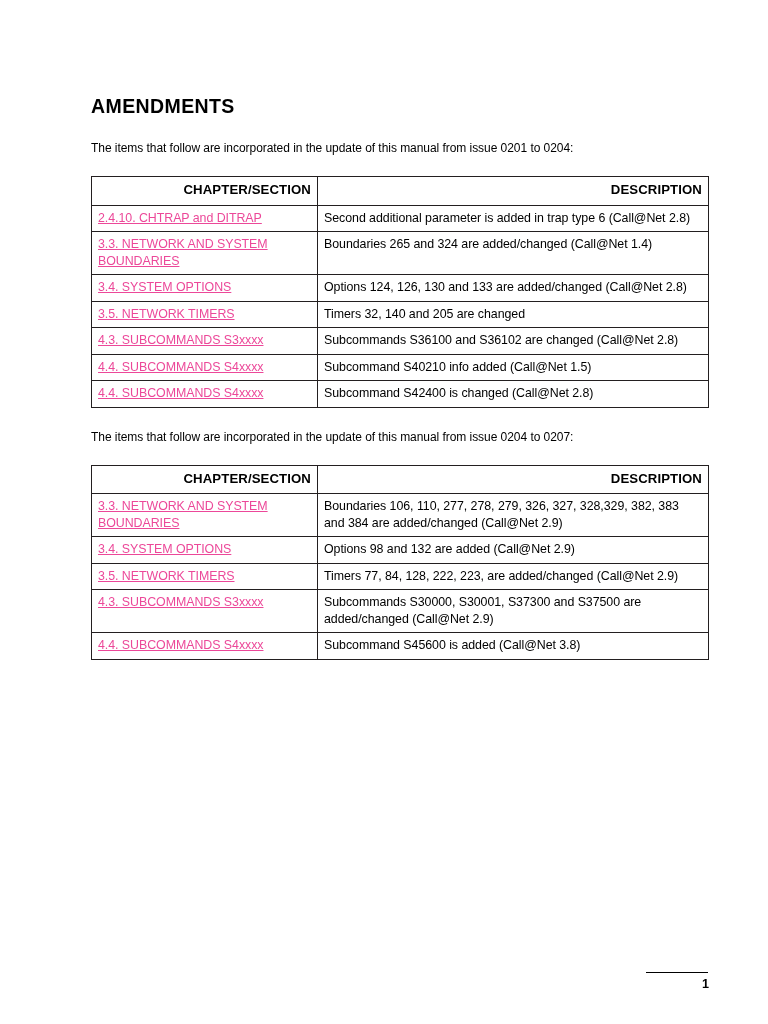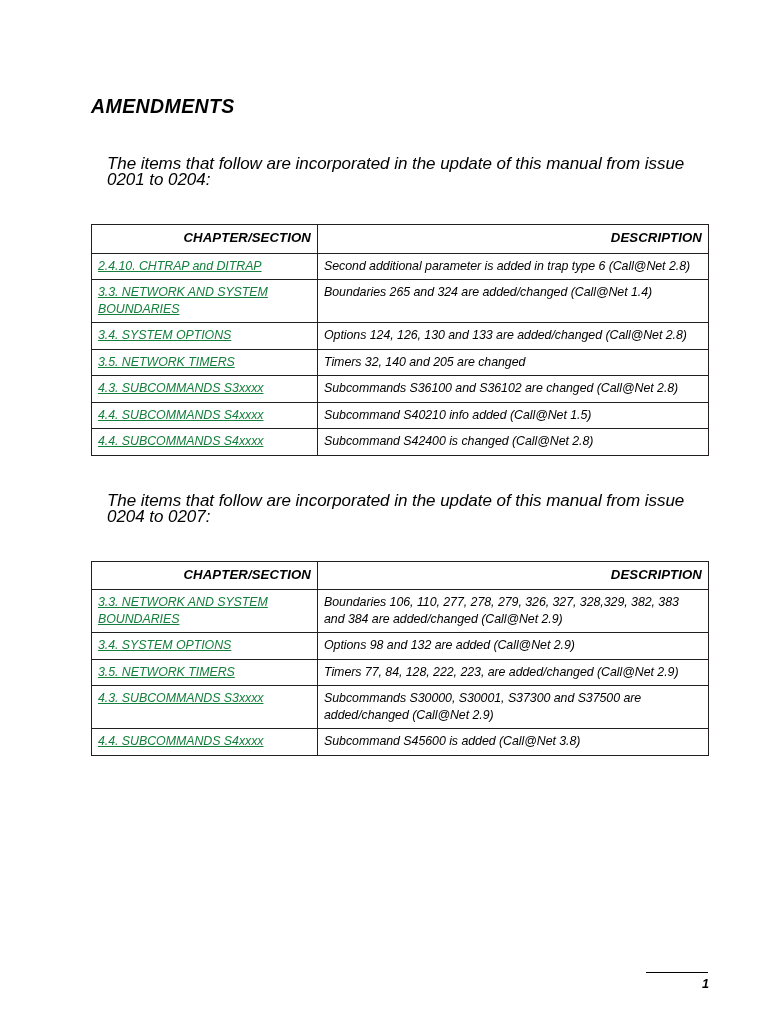--- a/index.html
+++ b/index.html
@@ -14,41 +14,40 @@
     font-family: "Liberation Sans", sans-serif;
     color: #000000;
     overflow: hidden;
   }
   .page {
     position: absolute;
     left: 0; top: 0;
     width: 616px;
     height: 1024px;
     background: #ffffff;
-    font-style: italic;
   }
   .content {
     position: absolute;
     left: 91px;
     top: 94px;
     width: 617px;
   }
   h1.doc-title {
     font-size: 19.5px;
     font-weight: bold;
     letter-spacing: 0.4px;
     margin: 0 0 0 0;
     padding: 0;
     line-height: 24px;
     color: #000000;
   }
   p.intro {
-    font-size: 17px;
+    font-size: 12px;
     line-height: 16px;
-    margin: 16px;
+    margin: 0;
     padding: 0;
     color: #000000;
     letter-spacing: -0.05px;
   }
   .intro-1 { margin-top: 26px; }
   .intro-2 { margin-top: 0; }
   table.amend {
     border-collapse: collapse;
     width: 617px;
     table-layout: fixed;
@@ -67,21 +66,21 @@
     font-weight: bold;
     font-size: 13.2px;
     letter-spacing: 0.1px;
     padding-top: 5px;
     padding-bottom: 6px;
     text-align: right;
   }
   col.c-section { width: 226px; }
   col.c-desc { width: 391px; }
   .link {
-    color: #15803d;
+    color: #ec4899;
     text-decoration: underline;
     text-underline-offset: 1px;
   }
   .spacer-1 { height: 22px; }
   .spacer-2 { height: 20px; }
   .spacer-3 { height: 21px; }
   .footer {
     position: absolute;
     left: 0;
     top: 972px;

